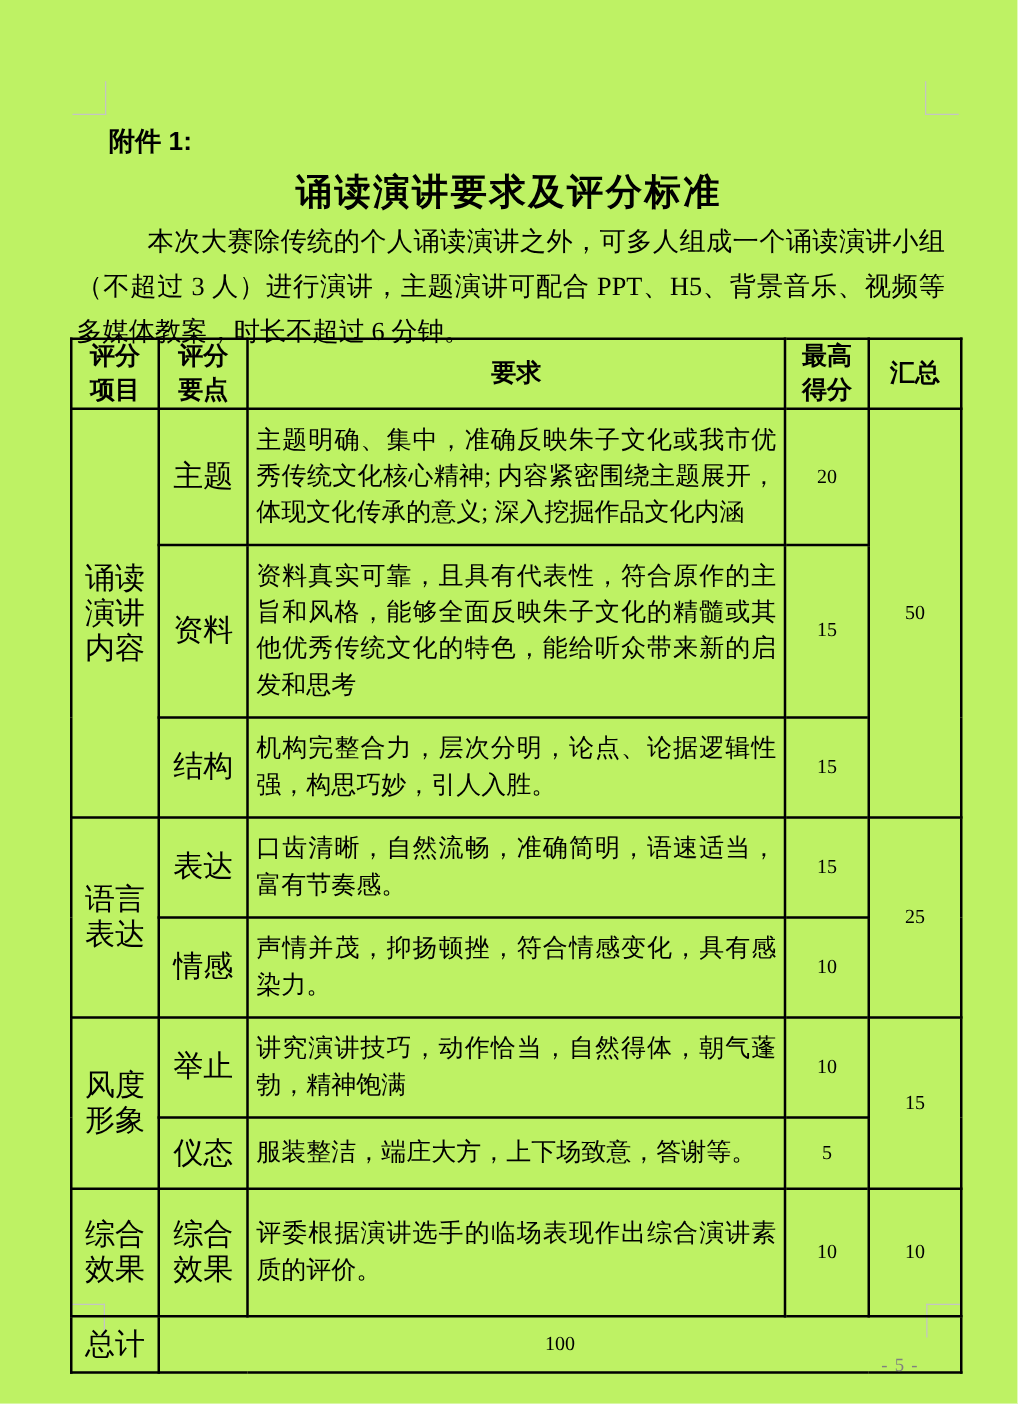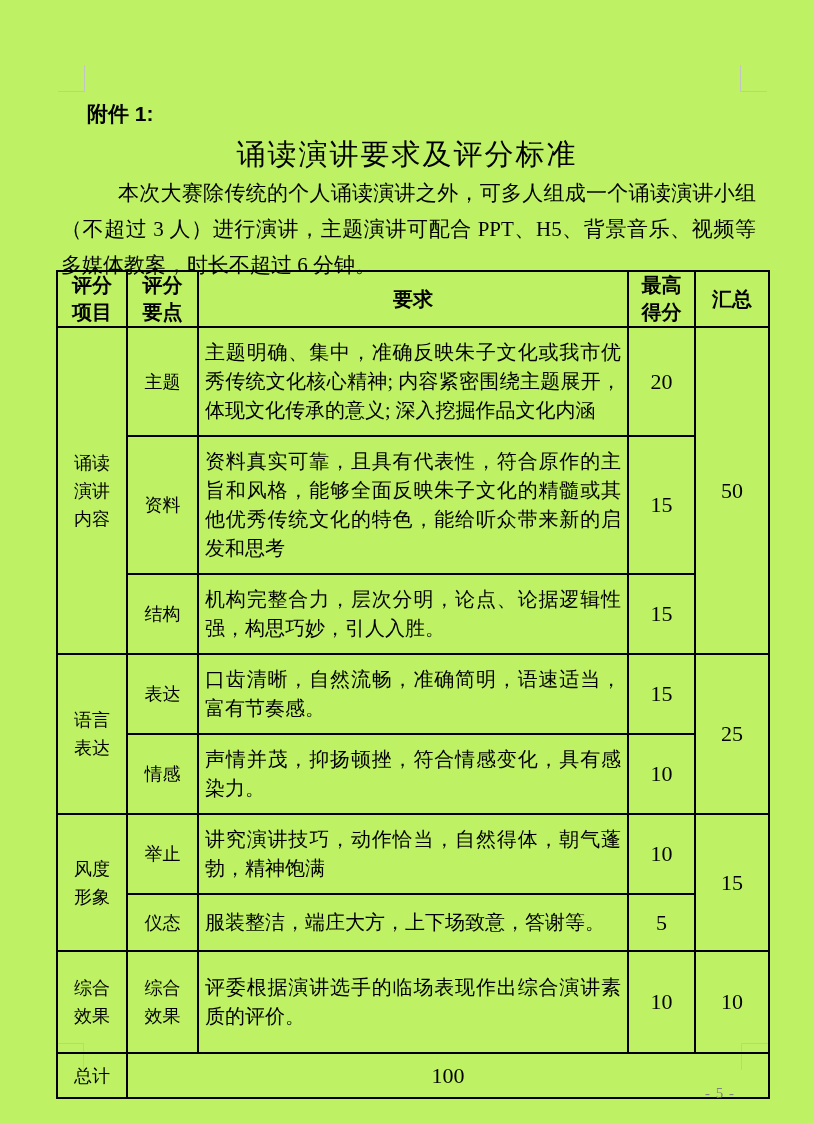--- a/index.html
+++ b/index.html
@@ -33,21 +33,21 @@
     font-size: 21px;
     line-height: 26px;
   }
   .title {
     position: absolute;
     left: 0;
     top: 136px;
     width: 814px;
     text-align: center;
     font-family: "Liberation Serif", serif;
-    font-weight: 400;
+    font-weight: 700;
     font-size: 29px;
     line-height: 36px;
     letter-spacing: 2px;
     margin: 0;
   }
   .intro {
     position: absolute;
     left: 61px;
     top: 175px;
     width: 695px;
@@ -76,33 +76,33 @@
   .score-table th {
     font-family: "Liberation Sans", sans-serif;
     font-weight: 700;
     font-size: 20px;
     line-height: 27px;
     text-align: center;
     white-space: pre-line;
   }
   .score-table td.cat,
   .score-table td.point {
-    font-size: 18px;
+    font-size: 24px;
     line-height: 28px;
     text-align: center;
     white-space: pre-line;
   }
   .score-table td.req {
     font-size: 20px;
     line-height: 29px;
     text-align: justify;
     padding: 10px 6px;
   }
   .score-table td.score {
-    font-size: 22px;
+    font-size: 16px;
     text-align: center;
   }
   .page-number {
     position: absolute;
     left: 705px;
     top: 1085px;
     font-size: 15px;
     letter-spacing: 1px;
     color: #808080;
   }

